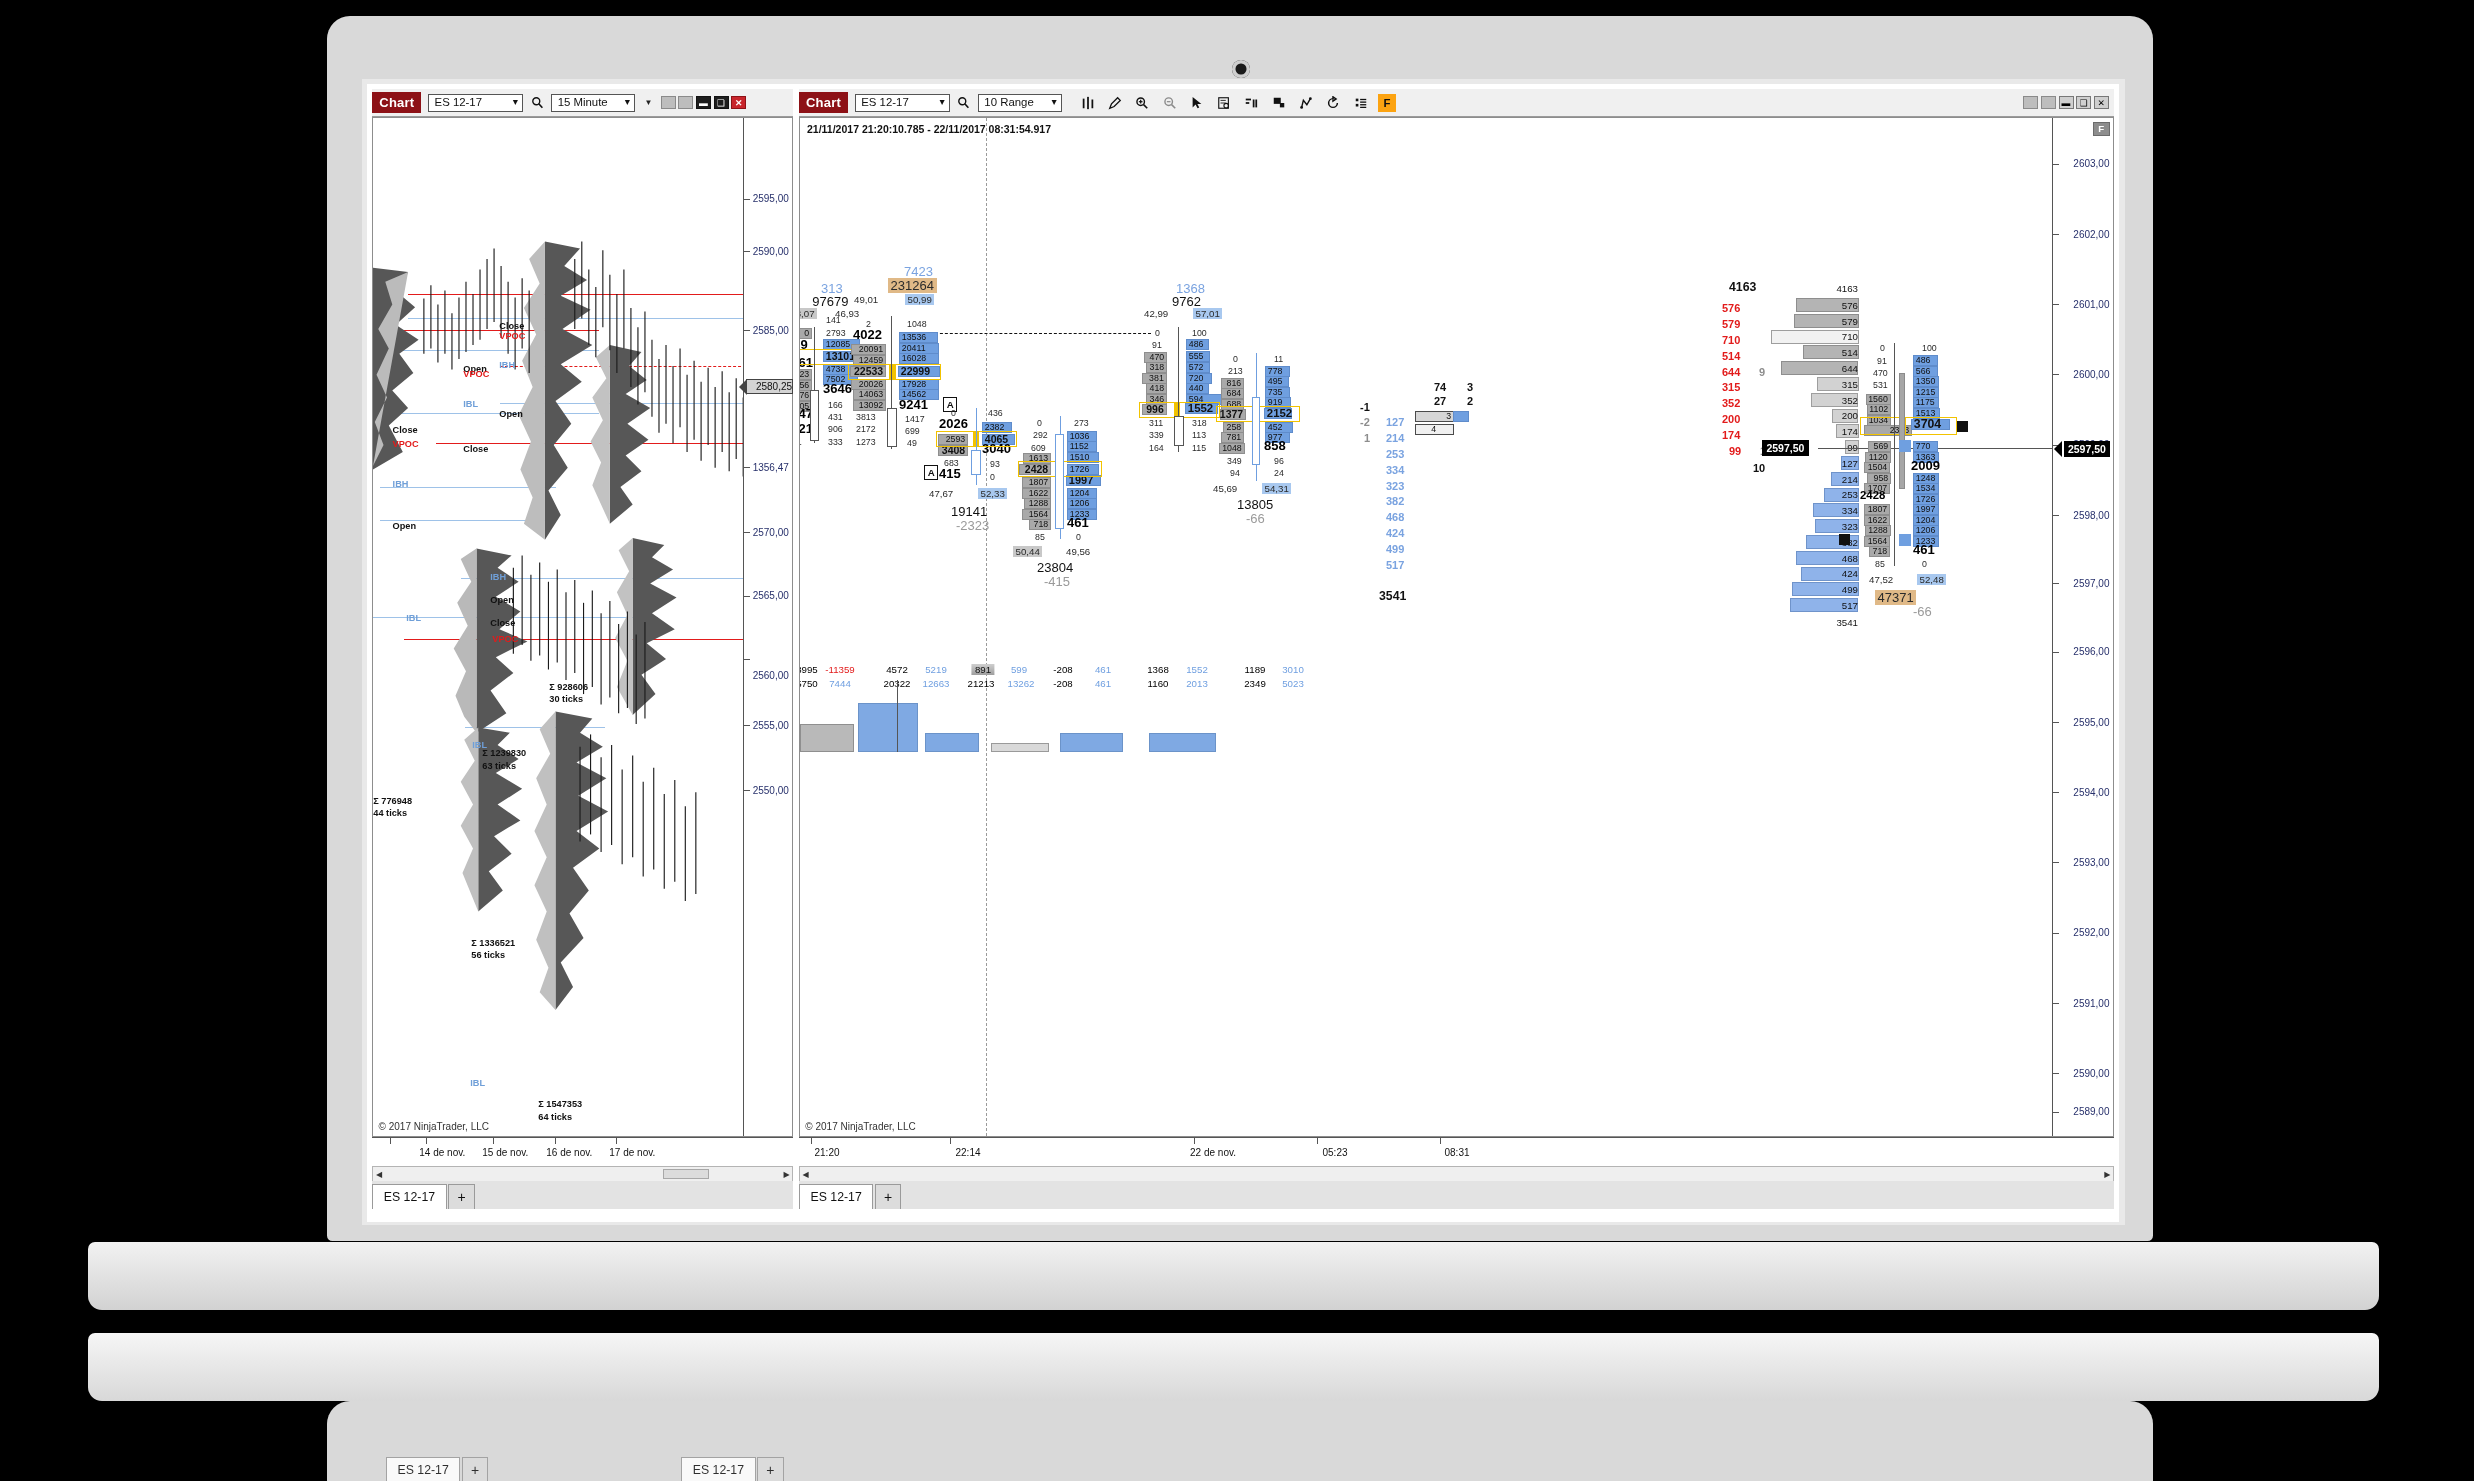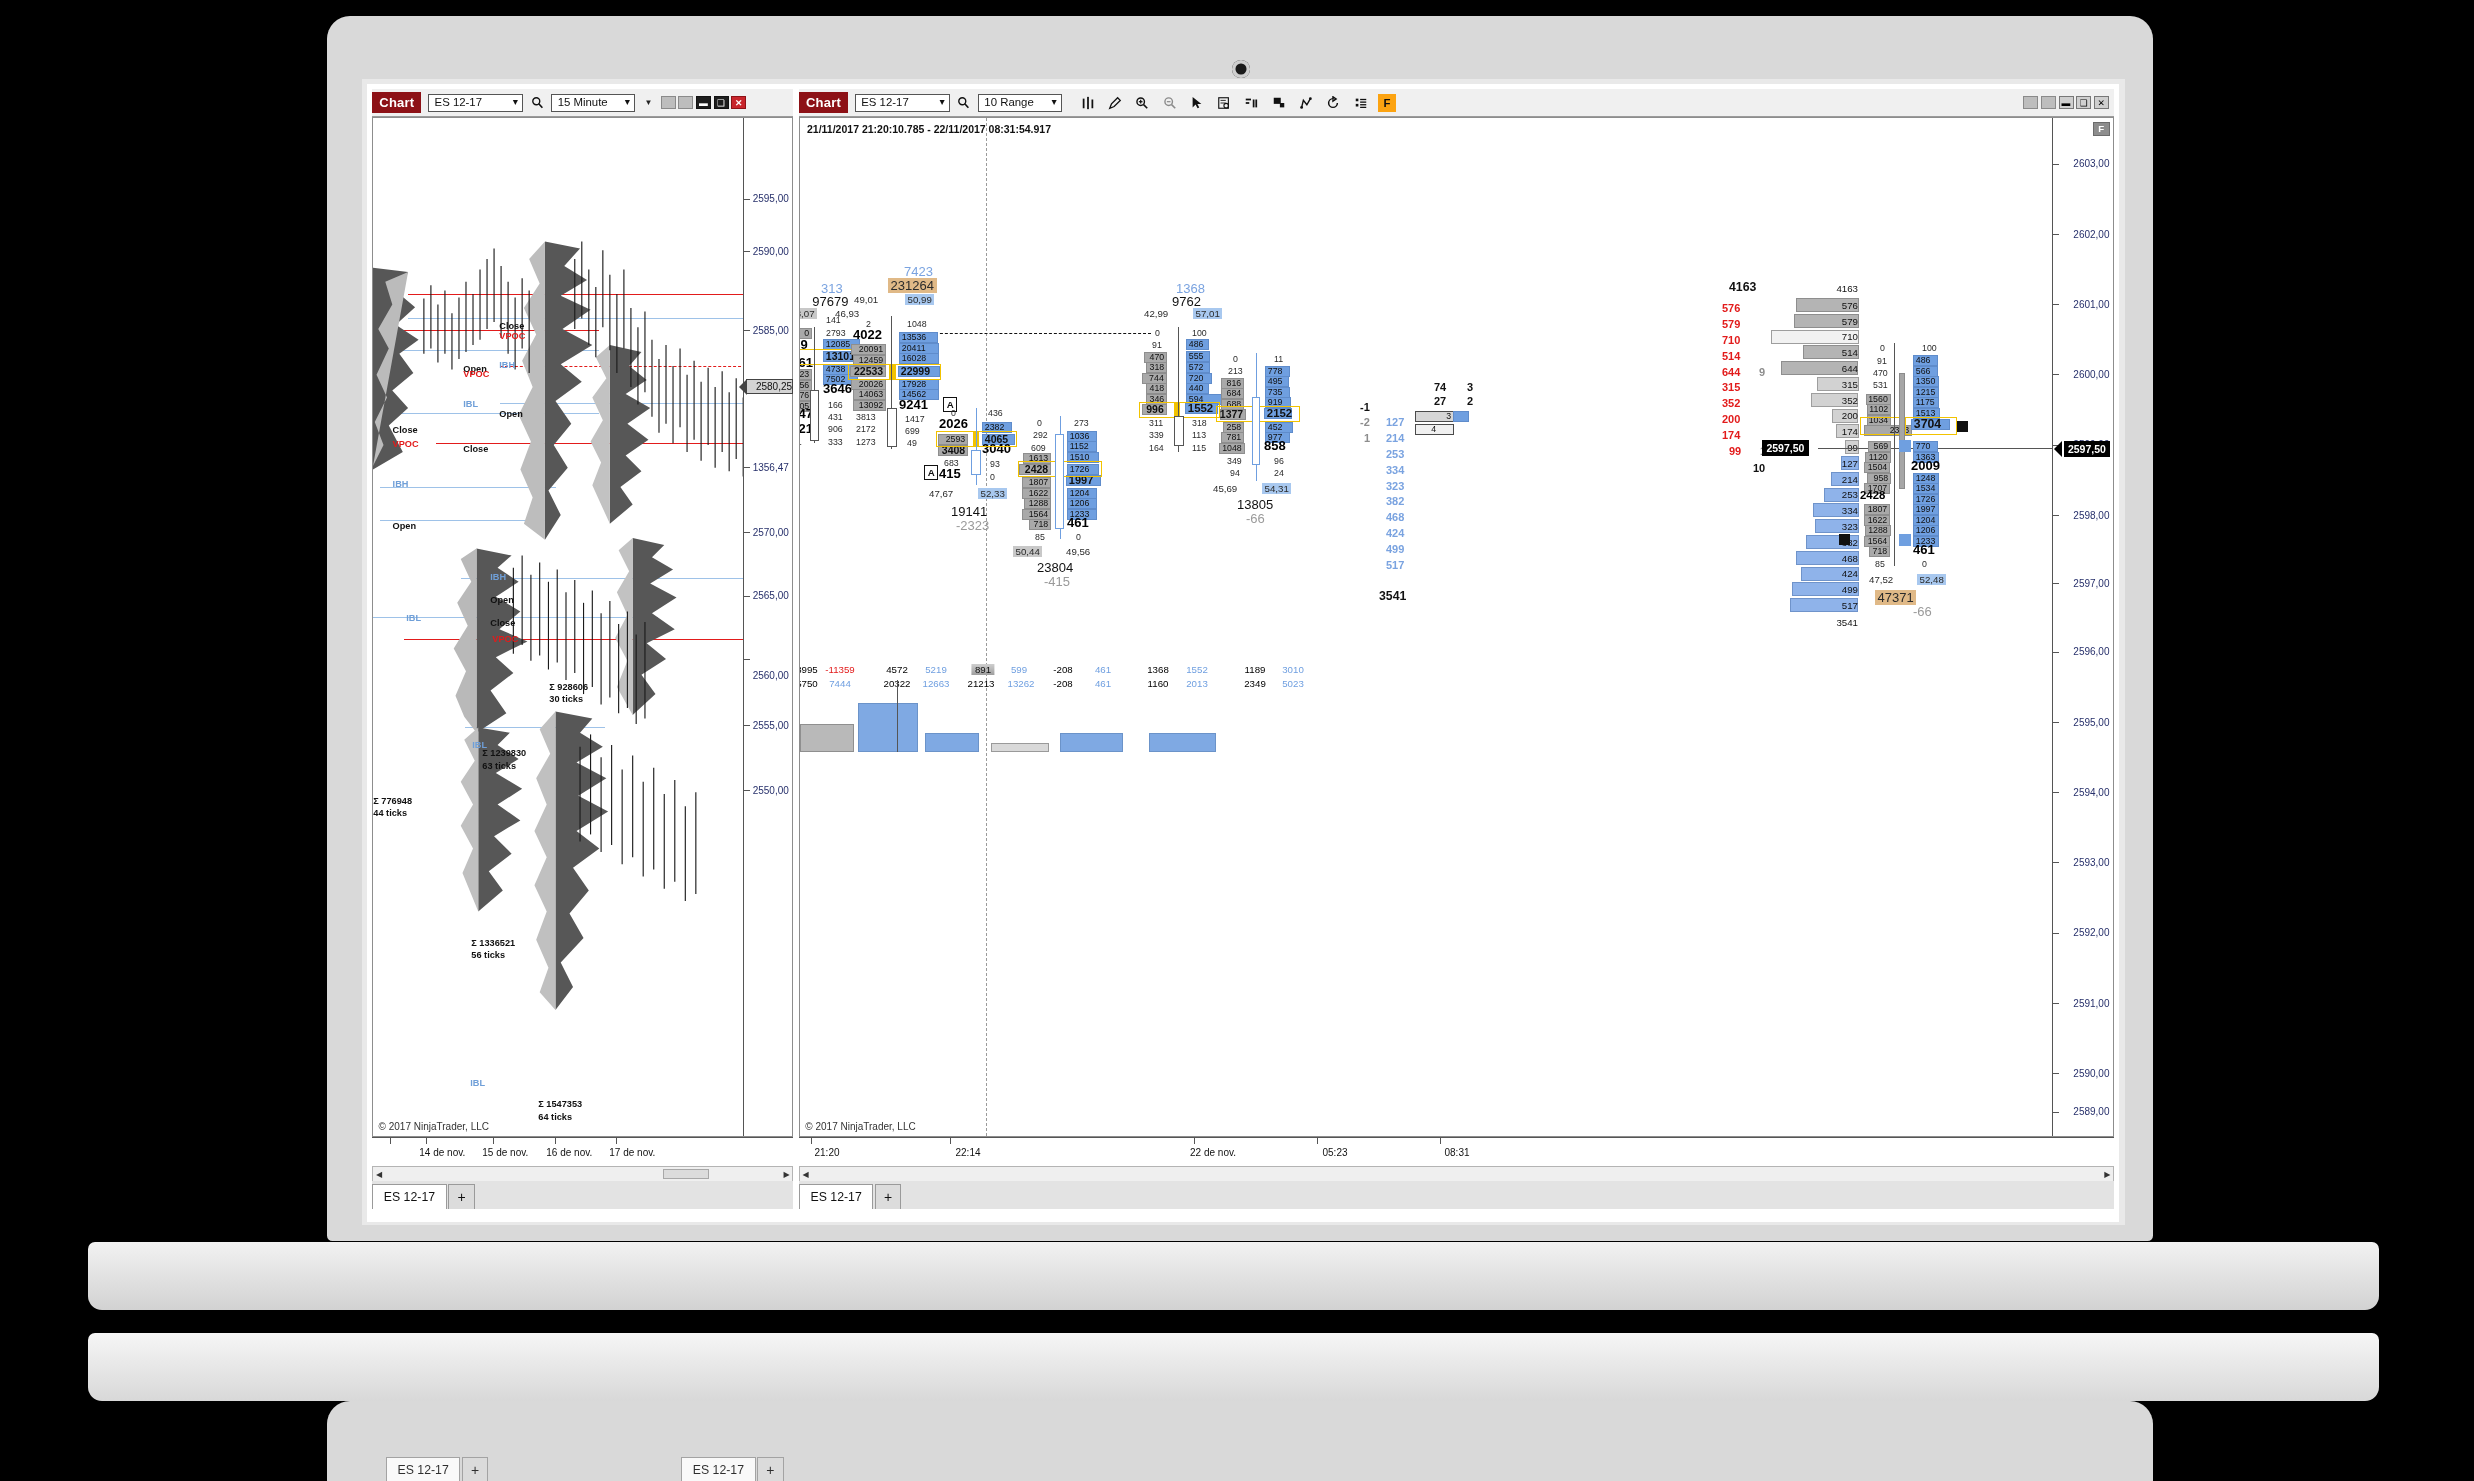--- a/index.html
+++ b/index.html
@@ -606,21 +606,21 @@
 
       <div class="volnum" style="left:376px;top:163px;color:#7aa3e0;">1368</div>
       <div class="volnum" style="left:372px;top:176px;">9762</div>
       <div class="pct" style="left:344px;top:190px;">42,99</div>
       <div class="pct hl" style="left:393px;top:190px;">57,01</div>
 
       <div class="fp-num" style="left:355px;top:211px;">0</div>
       <div class="fp-num" style="left:352px;top:223px;">91</div>
       <div class="cell bid" style="left:344px;top:234px;width:23px;">470</div>
       <div class="cell bid" style="left:346px;top:244px;width:21px;">318</div>
-      <div class="cell bid" style="left:342px;top:255px;width:24.6px;">744</div>
+      <div class="cell bid" style="left:342px;top:255px;width:24.6px;">381</div>
       <div class="cell bid" style="left:346px;top:265px;width:21px;">418</div>
       <div class="cell bid" style="left:346px;top:276px;width:21px;">346</div>
       <div class="cell bid" style="left:342px;top:286px;width:24.6px;font-weight:bold;font-size:10.5px;">996</div>
       <div class="fp-num" style="left:349px;top:301px;">311</div>
       <div class="fp-num" style="left:349px;top:313px;">339</div>
       <div class="fp-num" style="left:349px;top:326px;">164</div>
 
       <div class="fp-num" style="left:392px;top:211px;">100</div>
       <div class="cell ask" style="left:386px;top:221px;width:23px;">486</div>
       <div class="cell ask" style="left:386px;top:233px;width:24px;">555</div>

